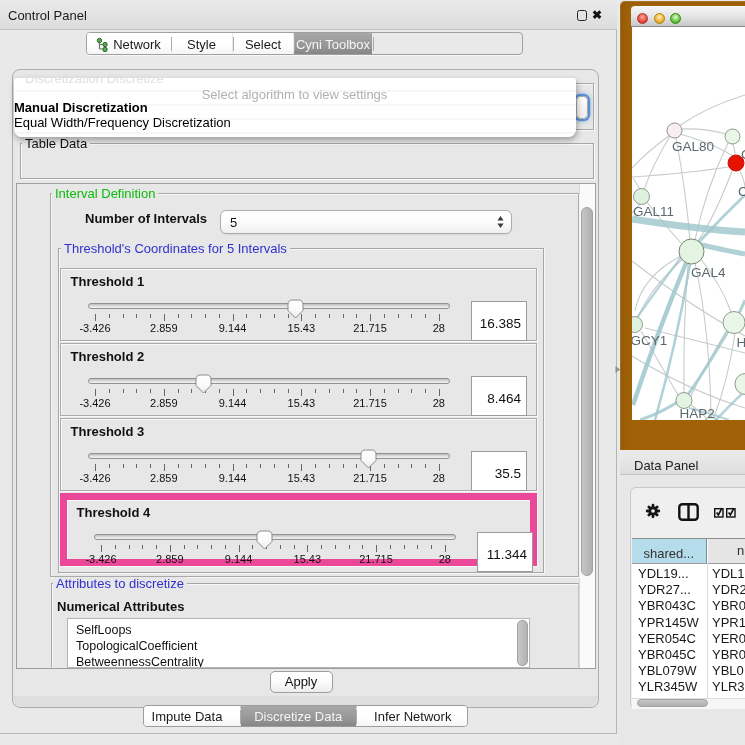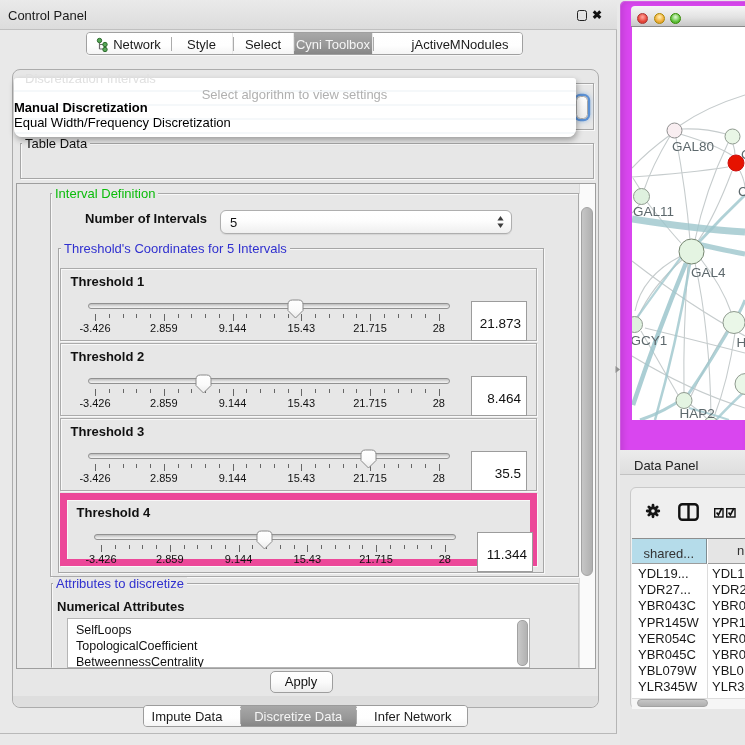--- a/index.html
+++ b/index.html
@@ -36,21 +36,20 @@
       <svg width="13" height="16" viewBox="0 0 13 16" style="margin-right:4px;">
         <path d="M3.5 5 V12 M3.5 7.5 H8 M3.5 12 H8" stroke="#6b6b6b" stroke-width="1.2" fill="none"></path>
         <circle cx="3.5" cy="3.5" r="2.2" fill="#57a857" stroke="#2e6b2e"></circle>
         <circle cx="9" cy="7.5" r="2.2" fill="#57a857" stroke="#2e6b2e"></circle>
         <circle cx="9" cy="12.5" r="2.2" fill="#57a857" stroke="#2e6b2e"></circle>
       </svg>
       Network</div>
     <div class="seg" style="left:84.5px;top:0;width:61px;height:23px;">Style</div>
     <div class="seg" style="left:146.5px;top:0;width:60px;height:23px;">Select</div>
     <div class="seg sel" style="left:207.5px;top:0;width:78px;height:23px;">Cyni Toolbox</div>
-    <div class="seg" style="left:286.5px;top:0;width:150px;height:23px;padding-left:24px;box-sizing:border-box;">jActiveMNodules</div>
     <div class="abs" style="left:84px;top:4px;width:1px;height:14px;background:#ababab;"></div>
     <div class="abs" style="left:146px;top:4px;width:1px;height:14px;background:#ababab;"></div>
     <div class="abs" style="left:207px;top:4px;width:1px;height:14px;background:#ababab;"></div>
     <div class="abs" style="left:286px;top:4px;width:1px;height:14px;background:#ababab;"></div>
   </div>
 
   <div class="abs" style="left:12px;top:69px;width:587px;height:639px;background:#e7e7e7;border:1px solid #acacac;border-radius:8px;box-sizing:border-box;"></div>
   <div class="abs" style="left:13px;top:696px;width:585px;height:11px;background:#dedede;border-radius:0 0 8px 8px;"></div>
 
   <div class="grp" style="left:19.5px;top:83px;width:572px;height:45px;"></div>
@@ -118,21 +117,21 @@
     <svg class="abs" style="left:226.4px;top:30.5px;" width="17" height="20" viewBox="0 0 17 20">
       <path d="M1 5.5 Q1 1 5.5 1 L11.5 1 Q16 1 16 5.5 L16 11.5 L8.5 19 L1 11.5 Z" fill="url(#tg1)" stroke="#8a8a8a" stroke-width="1"></path>
       <defs>
           <linearGradient id="tg1" x1="0" y1="0" x2="0" y2="1">
         <stop offset="0" stop-color="#ffffff"></stop>
             <stop offset="0.55" stop-color="#fafafa"></stop>
             <stop offset="1" stop-color="#ebebeb"></stop>
       </linearGradient>
         </defs>
       </svg>
-    <div class="vbox" style="top:32px;">21.873</div>
+    <div class="vbox" style="top:32px;">16.385</div>
   </div>
   <div class="abs" style="left:59.5px;top:342.5px;width:477px;height:73px;border:1px solid #ababab;box-sizing:border-box;box-shadow:1px 1px 0 rgba(250,250,250,0.9), inset 1px 1px 0 rgba(250,250,250,0.9);">
     <div class="abs" style="left:10px;top:5.5px;font-size:13px;font-weight:bold;color:#111;">Threshold 2</div>
     <div class="track" style="top:34.5px;"></div>
     <div class="tick" style="left:34.5px;top:45.5px;height:7px;"></div>
       <div class="tick" style="left:48.3px;top:45.5px;height:4px;"></div>
       <div class="tick" style="left:62.0px;top:45.5px;height:4px;"></div>
       <div class="tick" style="left:75.8px;top:45.5px;height:4px;"></div>
       <div class="tick" style="left:89.5px;top:45.5px;height:4px;"></div>
       <div class="tick" style="left:103.3px;top:45.5px;height:7px;"></div>
@@ -286,27 +285,27 @@
     <div class="abs" style="left:96px;top:4px;width:1px;height:14px;background:#ababab;"></div>
     <div class="abs" style="left:212px;top:4px;width:1px;height:14px;background:#ababab;"></div>
   </div>
 </div>
 
 <svg class="abs" style="left:614.5px;top:366px;" width="5" height="7" viewBox="0 0 5 7">
     <path d="M0.5 0 L5 3.5 L0.5 7 Z" fill="#909090"></path>
   </svg>
 
 <div class="abs" style="left:13.5px;top:77.5px;width:562.5px;height:59px;background:repeating-linear-gradient(#ffffff 0px,#ffffff 12px,#f5f8fa 12px,#f5f8fa 14px);border-radius:3px 3px 8px 8px;box-shadow:1px 3px 6px rgba(0,0,0,0.33);z-index:50;">
-  <div class="abs" style="left:11.5px;top:-6.5px;font-size:13px;color:#e0e0e0;">Discretization Intervals</div>
+  <div class="abs" style="left:11.5px;top:-6.5px;font-size:13px;color:#e0e0e0;">Discretization Discretize</div>
   <div class="abs" style="left:0;top:9.5px;width:562px;text-align:center;font-size:13px;color:#b0b0b0;">Select algorithm to view settings</div>
   <div class="abs" style="left:0.5px;top:22px;font-size:13px;font-weight:bold;color:#000;">Manual Discretization</div>
   <div class="abs" style="left:0.5px;top:37.5px;font-size:13px;color:#000;">Equal Width/Frequency Discretization</div>
 </div>
 
-<div class="abs" style="left:620px;top:1px;width:125px;height:461px;background:#d946ef;border-radius:5px 0 0 0;box-shadow:inset 1px 1px 0 rgba(255,255,255,0.15), inset 3px 0 6px rgba(0,0,0,0.12);">
+<div class="abs" style="left:620px;top:1px;width:125px;height:461px;background:#a16207;border-radius:5px 0 0 0;box-shadow:inset 1px 1px 0 rgba(255,255,255,0.15), inset 3px 0 6px rgba(0,0,0,0.12);">
   <div class="abs" style="left:10.5px;top:5px;width:114.5px;height:21px;background:linear-gradient(#f6f6f6,#e3e3e3 55%,#c7c7c7);border-bottom:1px solid #8a8a8a;border-radius:4px 0 0 0;box-sizing:border-box;"></div>
   <div class="abs" style="left:17px;top:11.5px;width:11px;height:11px;border-radius:50%;background:radial-gradient(circle at 50% 35%, #ff9d94 8%, #e6473a 60%, #c93a2e);border:0.5px solid #a33;box-sizing:border-box;"></div>
   <div class="abs" style="left:33.5px;top:11.5px;width:11px;height:11px;border-radius:50%;background:radial-gradient(circle at 50% 35%, #ffe9a8 8%, #f0ad38 60%, #d29027);border:0.5px solid #a80;box-sizing:border-box;"></div>
   <div class="abs" style="left:50px;top:11.5px;width:11px;height:11px;border-radius:50%;background:radial-gradient(circle at 50% 35%, #d4f2c5 8%, #62c43e 60%, #48a52c);border:0.5px solid #380;box-sizing:border-box;"></div>
   <div class="abs" style="left:12px;top:26px;width:113px;height:392.5px;background:#ffffff;overflow:hidden;">
     <svg width="113" height="393" viewBox="632 26 113 393">
       <path d="M745,94 Q706,106 679,125" fill="none" stroke="#c6cccd" stroke-width="1.1"></path>
       <path d="M670,134 Q648,150 632,167" fill="none" stroke="#c6cccd" stroke-width="1.1"></path>
       <path d="M681,128 Q706,127 726,133" fill="none" stroke="#c6cccd" stroke-width="1.1"></path>
       <path d="M670,135 Q652,165 644,189" fill="none" stroke="#c6cccd" stroke-width="1.1"></path>

